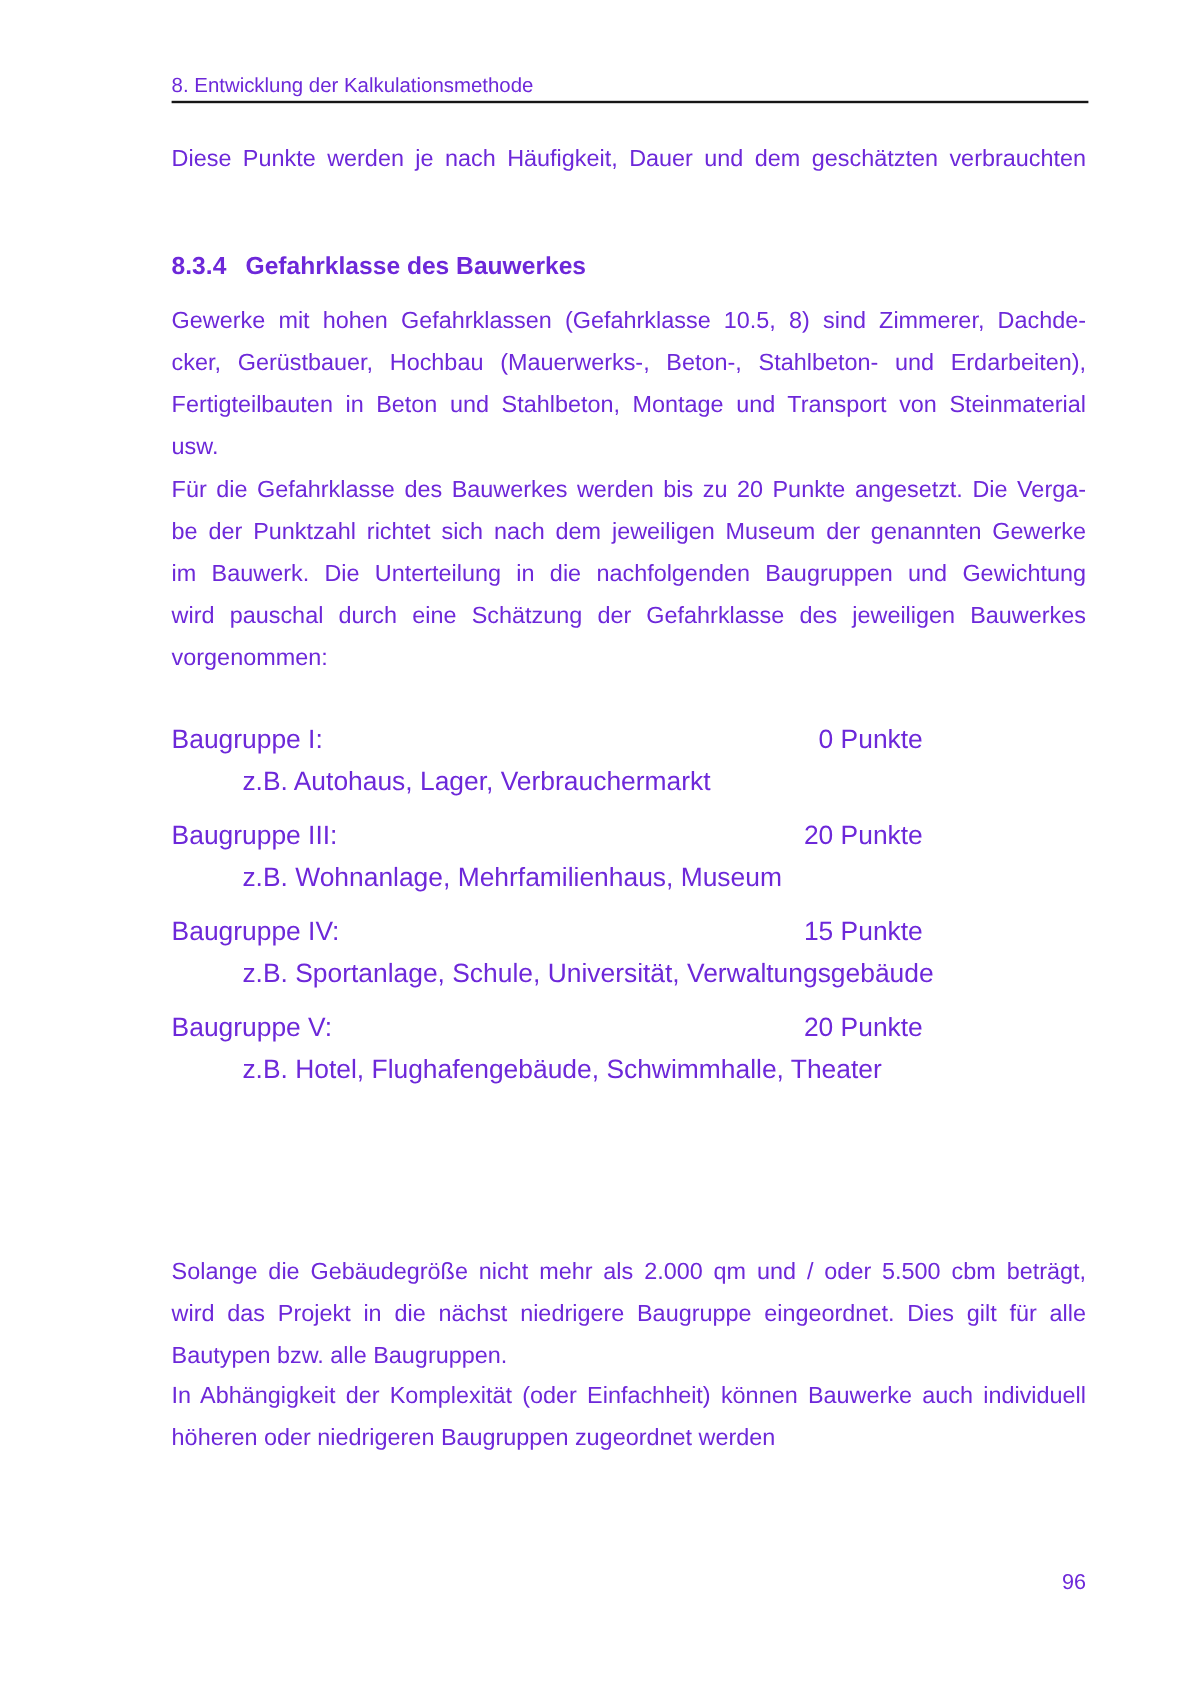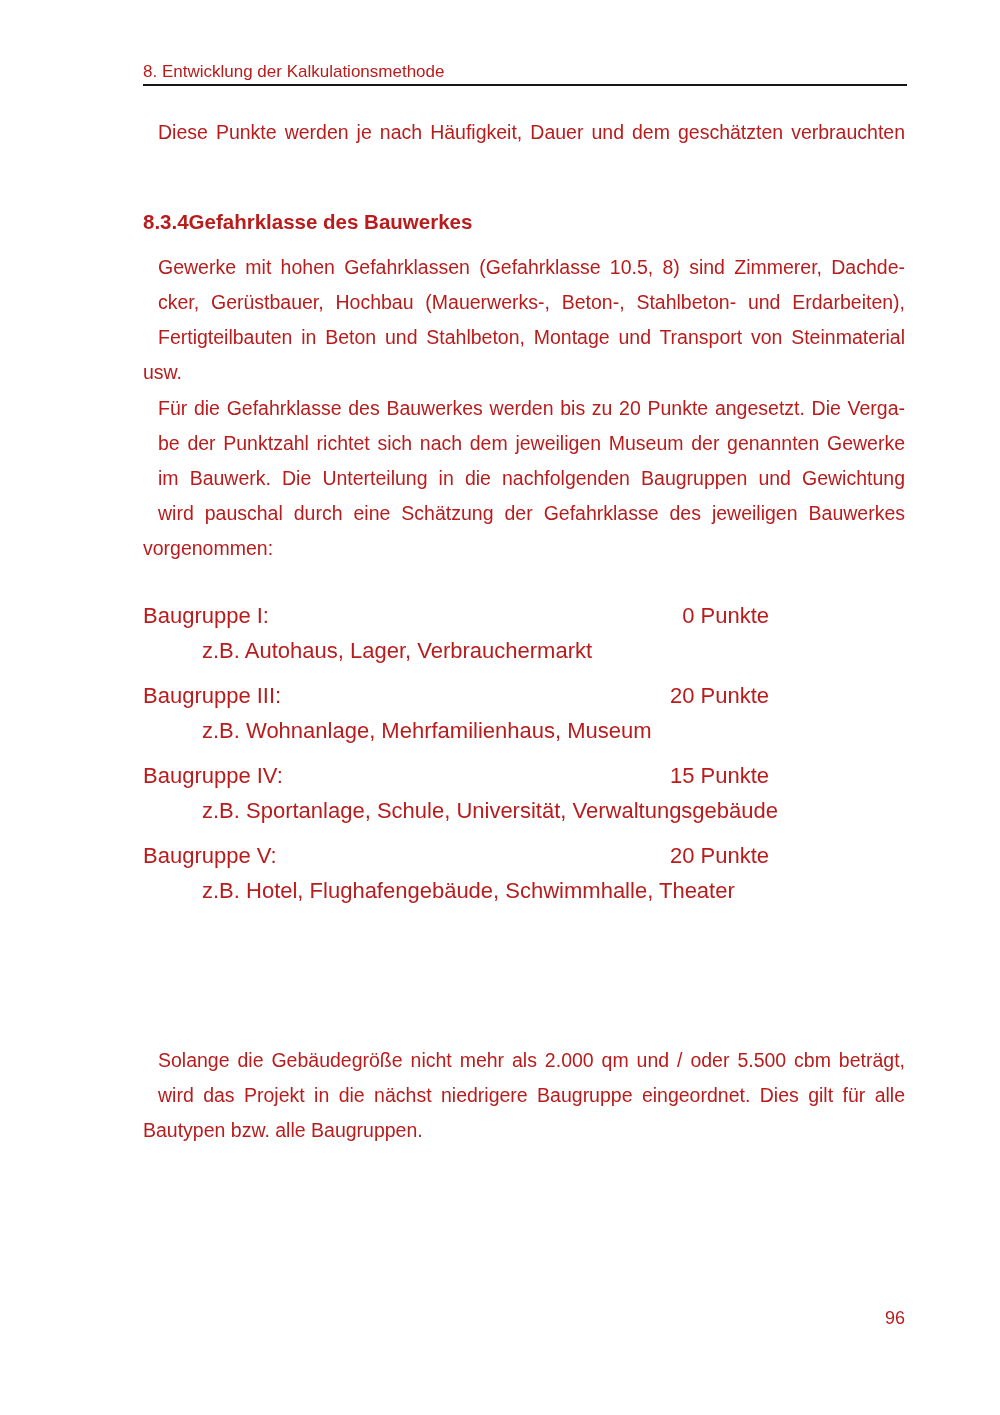--- a/index.html
+++ b/index.html
@@ -1,21 +1,21 @@
 <!DOCTYPE html>
 <html><head>
 <meta charset="utf-8">
 <style>
   html,body{margin:0;padding:0;background:#ffffff;}
   .page{
     position:relative;
     width:1000px;
     height:1415px;
     background:#ffffff;
-    color:#b91c1c;
+    color:#6d28d9;
     font-family:"Liberation Sans","DejaVu Sans",sans-serif;
     overflow:hidden;
   }
   
   .running-header{
     position:absolute;
     left:143px; top:62px;
     width:764px;
     font-size:17px;
     line-height:20px;
@@ -35,37 +35,36 @@
     line-height:35px;
     height:35px;
     white-space:nowrap;
   }
   .jline{
     text-align:justify;
     text-align-last:justify;
     -moz-text-align-last:justify;
     text-justify:inter-word;
     white-space:normal;
-    margin-left:15px;
   }
   .lline{
     text-align:left;
     text-align-last:auto;
   }
   
   .section-heading{
     position:absolute;
     left:143px; top:210px;
     width:762px;
     font-size:20.5px;
     font-weight:bold;
     line-height:24px;
     white-space:nowrap;
   }
-  .section-heading .sec-num{margin-right:0;}
+  .section-heading .sec-num{margin-right:16px;}
   
   .bg-list{
     position:absolute;
     left:143px; top:598px;
     width:762px;
     font-size:22px;
   }
   .bg-group{margin-bottom:10px;}
   .bg-line{
     position:relative;
@@ -154,16 +153,20 @@
     </div>
 
   </div>
 
   <div class="block" style="top:1043px;">
     <div class="line jline">Solange die Gebäudegröße nicht mehr als 2.000 qm und / oder 5.500 cbm beträgt,</div>
     <div class="line jline">wird das Projekt in die nächst niedrigere Baugruppe eingeordnet. Dies gilt für alle</div>
     <div class="line lline">Bautypen bzw. alle Baugruppen.</div>
   </div>
 
+  <div class="block" style="top:1146px;">
+    <div class="line jline">In Abhängigkeit der Komplexität (oder Einfachheit) können Bauwerke auch individuell</div>
+    <div class="line lline">höheren oder niedrigeren Baugruppen zugeordnet werden</div>
+  </div>
 
   <div class="page-number">96</div>
 
 </div>
 
 </body></html>

